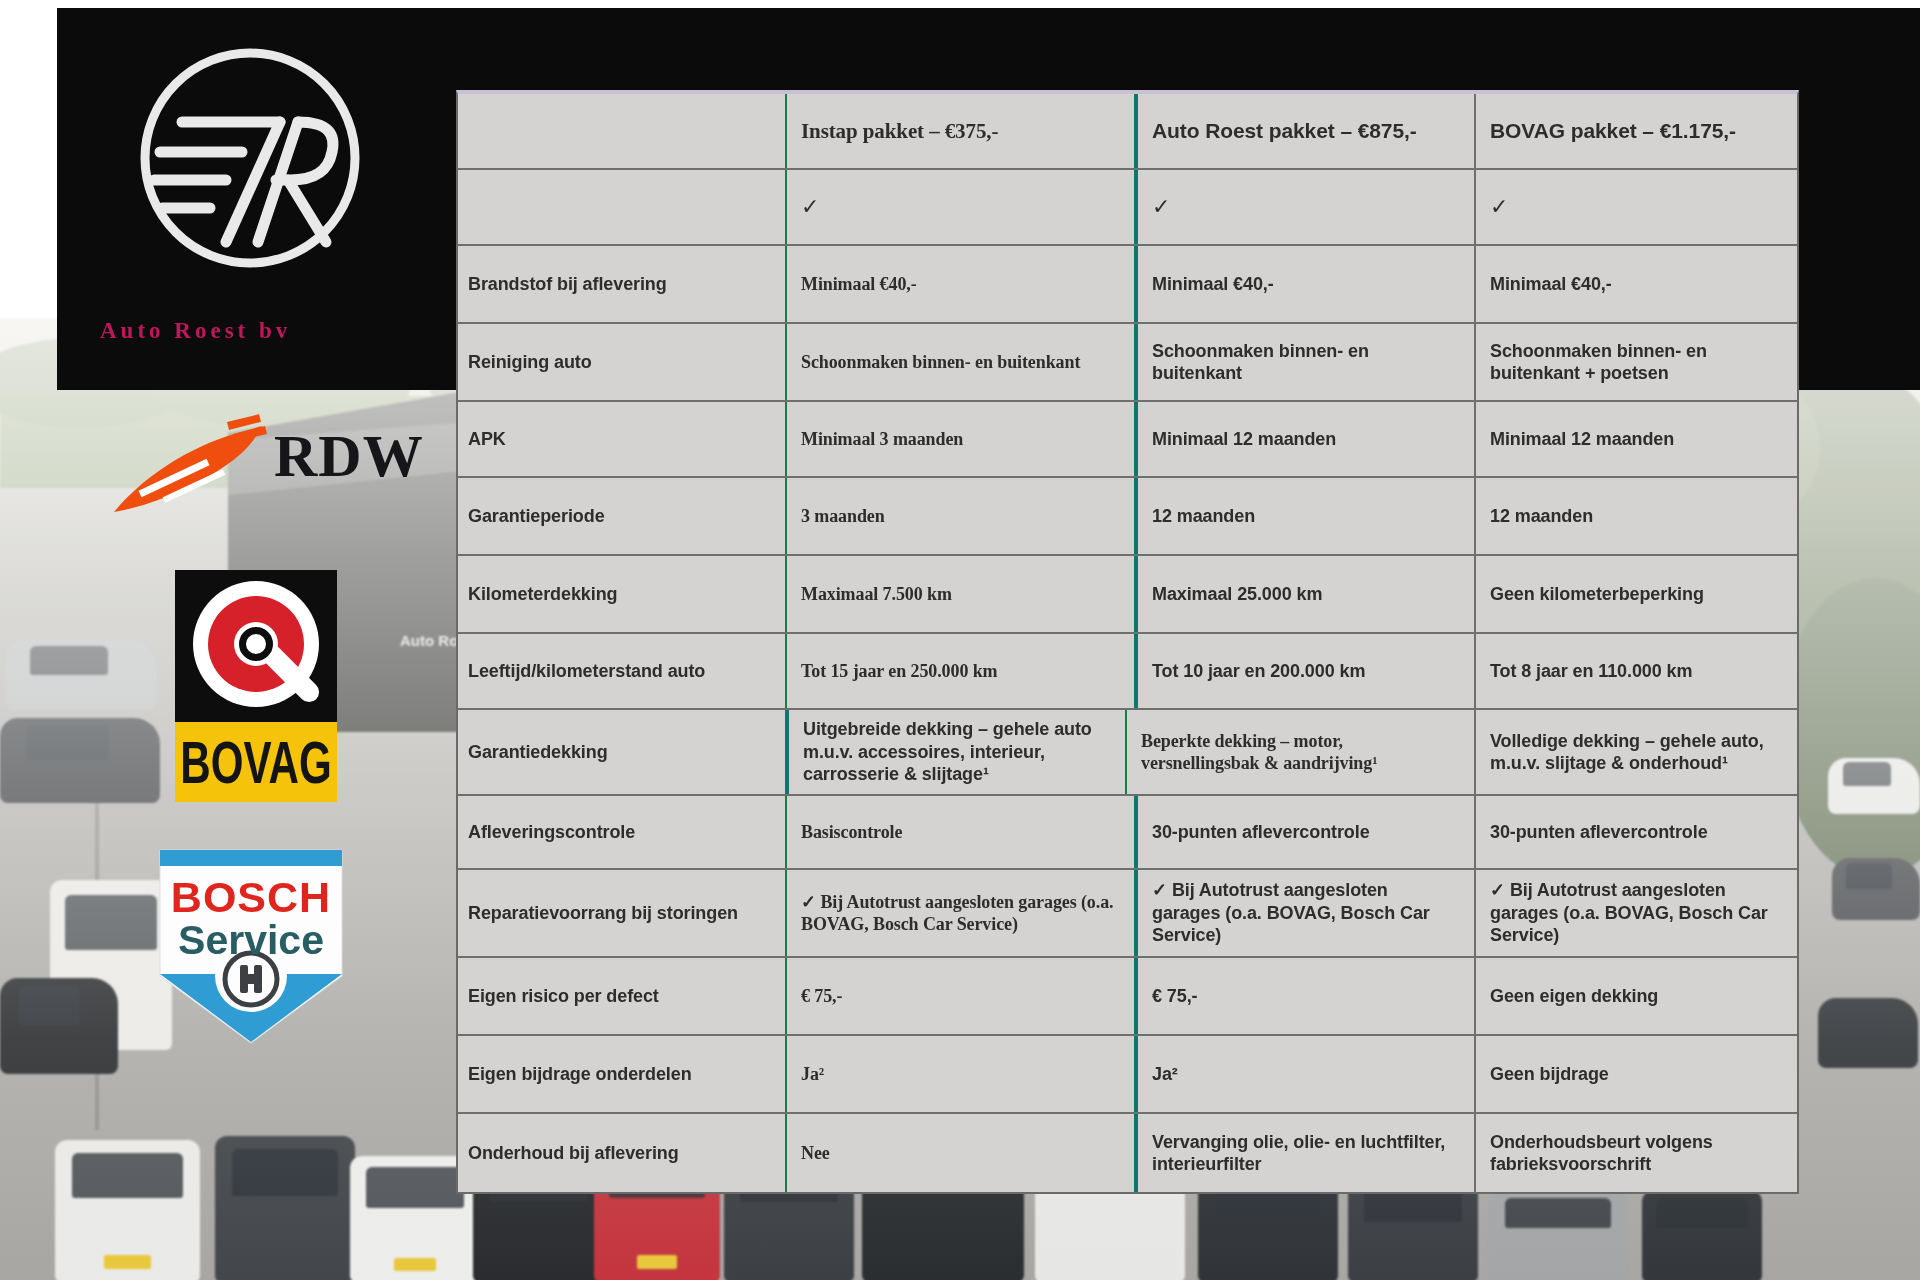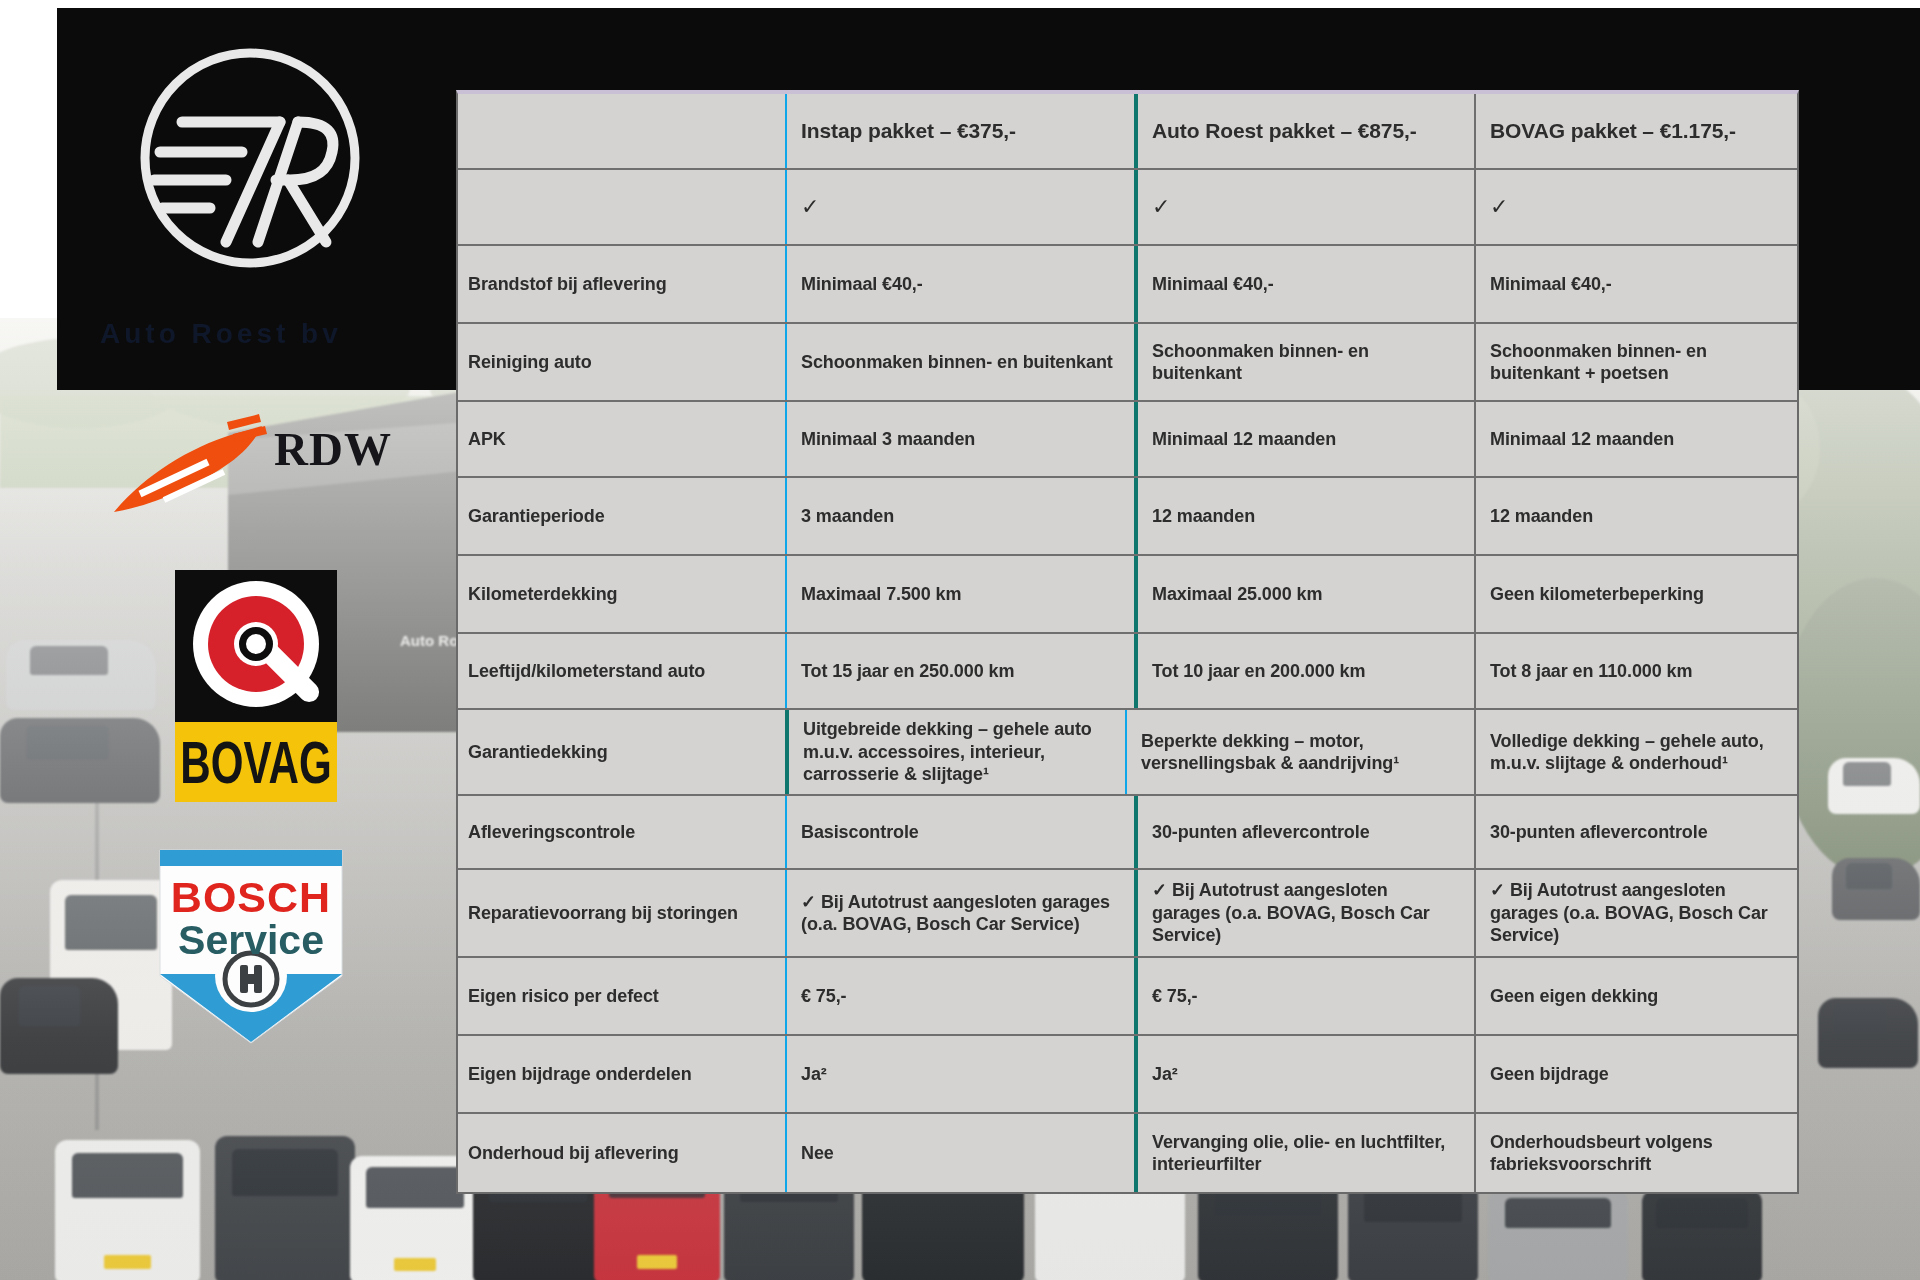--- a/index.html
+++ b/index.html
@@ -25,27 +25,27 @@
   .car.side{border-radius:18px 26px 8px 8px;}
   .car.side .win{left:16%;right:32%;top:8%;height:42%;}
   .car .plate{position:absolute;left:34%;right:34%;bottom:9%;height:10%;background:#e8c532;border-radius:2px;}
   .wash{position:absolute;inset:0;pointer-events:none;
         background:linear-gradient(180deg,rgba(250,250,248,.80) 0%,rgba(248,248,246,.58) 26%,
                    rgba(246,246,244,.36) 52%,rgba(244,244,242,.16) 75%,rgba(242,242,240,.05) 100%);}
 
   
   .band{position:absolute;left:57px;top:8px;right:0;height:382px;background:#0b0b0b;}
   .brand-logo{position:absolute;left:130px;top:38px;}
-  .brand-name{position:absolute;left:100px;top:318px;width:290px;color:#0f172a;font-size:28px;
-              font-weight:bold;letter-spacing:4px;white-space:nowrap;}
+  .brand-name{position:absolute;left:100px;top:318px;width:290px;color:#be185d;font-size:23px;
+              font-weight:bold;letter-spacing:4px;white-space:nowrap;font-family:Liberation Serif, serif;}
   .sr{position:absolute;width:1px;height:1px;overflow:hidden;clip-path:inset(50%);}
 
   
   .rdw{position:absolute;left:110px;top:414px;display:flex;align-items:flex-start;}
-  .rdw .word{font-family:"Liberation Serif",serif;font-weight:bold;font-size:47px;color:#16161a;
+  .rdw .word{font-family:"Liberation Serif",serif;font-weight:bold;font-size:60px;color:#16161a;
              margin:8px 0 0 2px;letter-spacing:1px;}
 
   
   .bovag{position:absolute;left:175px;top:570px;width:162px;height:232px;}
   .bovag .btop{position:relative;height:152px;background:#0d0d0d;overflow:hidden;}
   .bovag .ring{position:absolute;left:18px;top:11px;width:126px;height:126px;border-radius:50%;background:#ffffff;}
   .bovag .disc{position:absolute;left:33px;top:26px;width:96px;height:96px;border-radius:50%;background:#d6212b;}
   .bovag .arm{position:absolute;left:78px;top:64px;width:86px;height:20px;background:#ffffff;border-radius:10px;
               transform:rotate(45deg);transform-origin:8px 10px;}
   .bovag .hub{position:absolute;left:64px;top:57px;width:20px;height:20px;border-radius:50%;background:#ffffff;
@@ -57,21 +57,21 @@
   .bosch{position:absolute;left:158px;top:848px;}
 
   
   .tbl{position:absolute;left:456px;top:90px;width:1339px;background:#d4d3d1;
        border:2px solid #6a6a6a;border-top:4px solid #c9c0d6;box-sizing:content-box;}
   .tr{display:flex;box-sizing:border-box;border-top:2px solid #6f6f6f;}
   .tr:first-child{border-top:none;}
   .td{box-sizing:border-box;display:flex;align-items:center;padding:6px 14px;
       font-weight:bold;font-size:18px;line-height:1.25;color:#2d2d2d;letter-spacing:-0.1px;}
   .w0{flex:0 0 327px;padding-left:10px;padding-right:8px;}
-  .w1{flex:0 0 349px;border-left:2px solid #0ea5e9;}
+  .w1{flex:0 0 349px;border-left:2px solid #15803d;font-family:Liberation Serif, serif;}
   .w2{flex:0 0 340px;border-left:4px solid #0f766e;}
   .w3{flex:0 0 323px;border-left:2px solid #6f6f6f;}
   .th{font-size:21px;}
   .chk{font-weight:400;font-size:22px;}
   .h74{height:74px;} .h76{height:76px;} .h78{height:78px;justify-content:center;} .h80{height:80px;} .h86{height:86px;} .h88{height:88px;}
 </style>
 </head>
 <body>
 
 <div class="photo">

